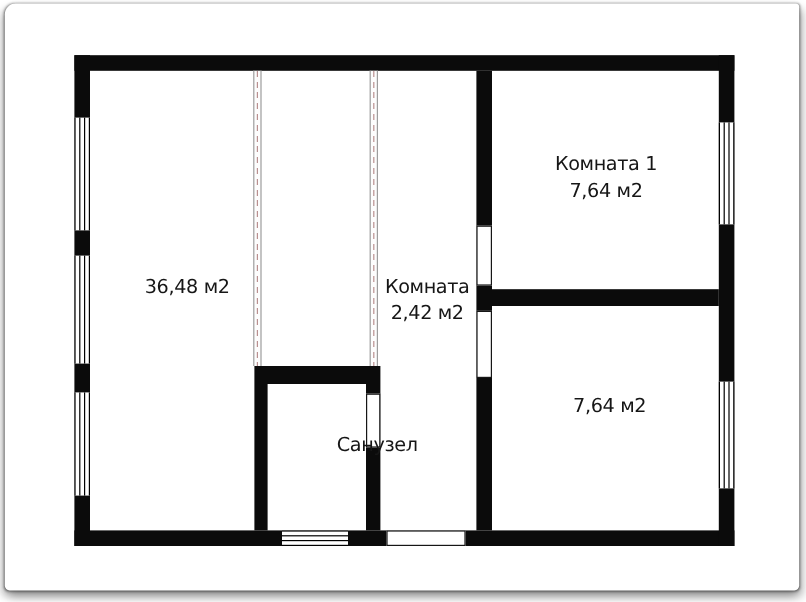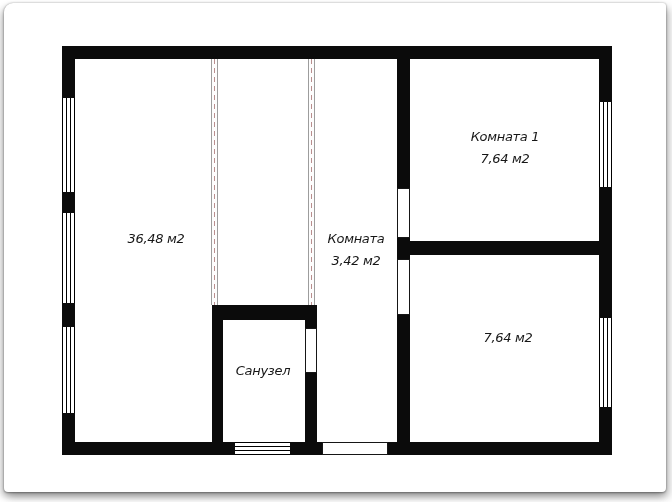--- a/index.html
+++ b/index.html
@@ -17,21 +17,21 @@
   .winv::after{right:3px;}
   .winh{position:absolute;background:#fff;border-top:1px solid #000;border-bottom:1px solid #000;box-sizing:border-box;}
   .winh::before,.winh::after{content:"";position:absolute;left:0;right:0;height:1px;background:#000;}
   .winh::before{top:3px;}
   .winh::after{bottom:3px;}
   .door{position:absolute;background:#fff;border:1px solid #161616;box-sizing:border-box;}
   .part{position:absolute;border-left:1px solid #9d9d9d;border-right:1px solid #9d9d9d;box-sizing:border-box;background:#fdfdfd;}
   .part::before{content:"";position:absolute;top:0;bottom:0;left:2px;width:1px;
        background:repeating-linear-gradient(to bottom,#b98f8f 0 5px,transparent 5px 9px);}
   .lbl{position:absolute;transform:translateX(-50%);width:170px;text-align:center;
-       color:#161616;font-size:13px;line-height:22px;letter-spacing:-0.3px;white-space:nowrap;font-style:italic;}
+       color:#161616;font-size:16px;line-height:22px;letter-spacing:-0.3px;white-space:nowrap;}
 </style>
 </head>
 <body>
 
 <div class="photo"></div>
 
 <div class="plan">
 
   <div class="wall" style="left:62px;top:46px;width:550px;height:13px;"></div>
   <div class="wall" style="left:62px;top:442px;width:550px;height:13px;"></div>
@@ -57,23 +57,23 @@
   <div class="door" style="left:322px;top:442px;width:66px;height:13px;"></div>
   <div class="door" style="left:397px;top:188px;width:13px;height:50px;"></div>
   <div class="door" style="left:397px;top:259px;width:13px;height:56px;"></div>
   <div class="door" style="left:305px;top:328px;width:12px;height:45px;"></div>
 
   <div class="lbl" style="left:156px;top:228px;">
     <div>36,48 м2</div>
   </div>
   <div class="lbl" style="left:356px;top:228px;">
     <div>Комната</div>
-    <div>3,42 м2</div>
+    <div>2,42 м2</div>
   </div>
-  <div class="lbl" style="left:263px;top:360px;">
+  <div class="lbl" style="left:263px;top:360px;text-align:right;">
     <div>Санузел</div>
   </div>
   <div class="lbl" style="left:505px;top:126px;">
     <div>Комната 1</div>
     <div>7,64 м2</div>
   </div>
   <div class="lbl" style="left:508px;top:327px;">
     <div>7,64 м2</div>
   </div>
 

